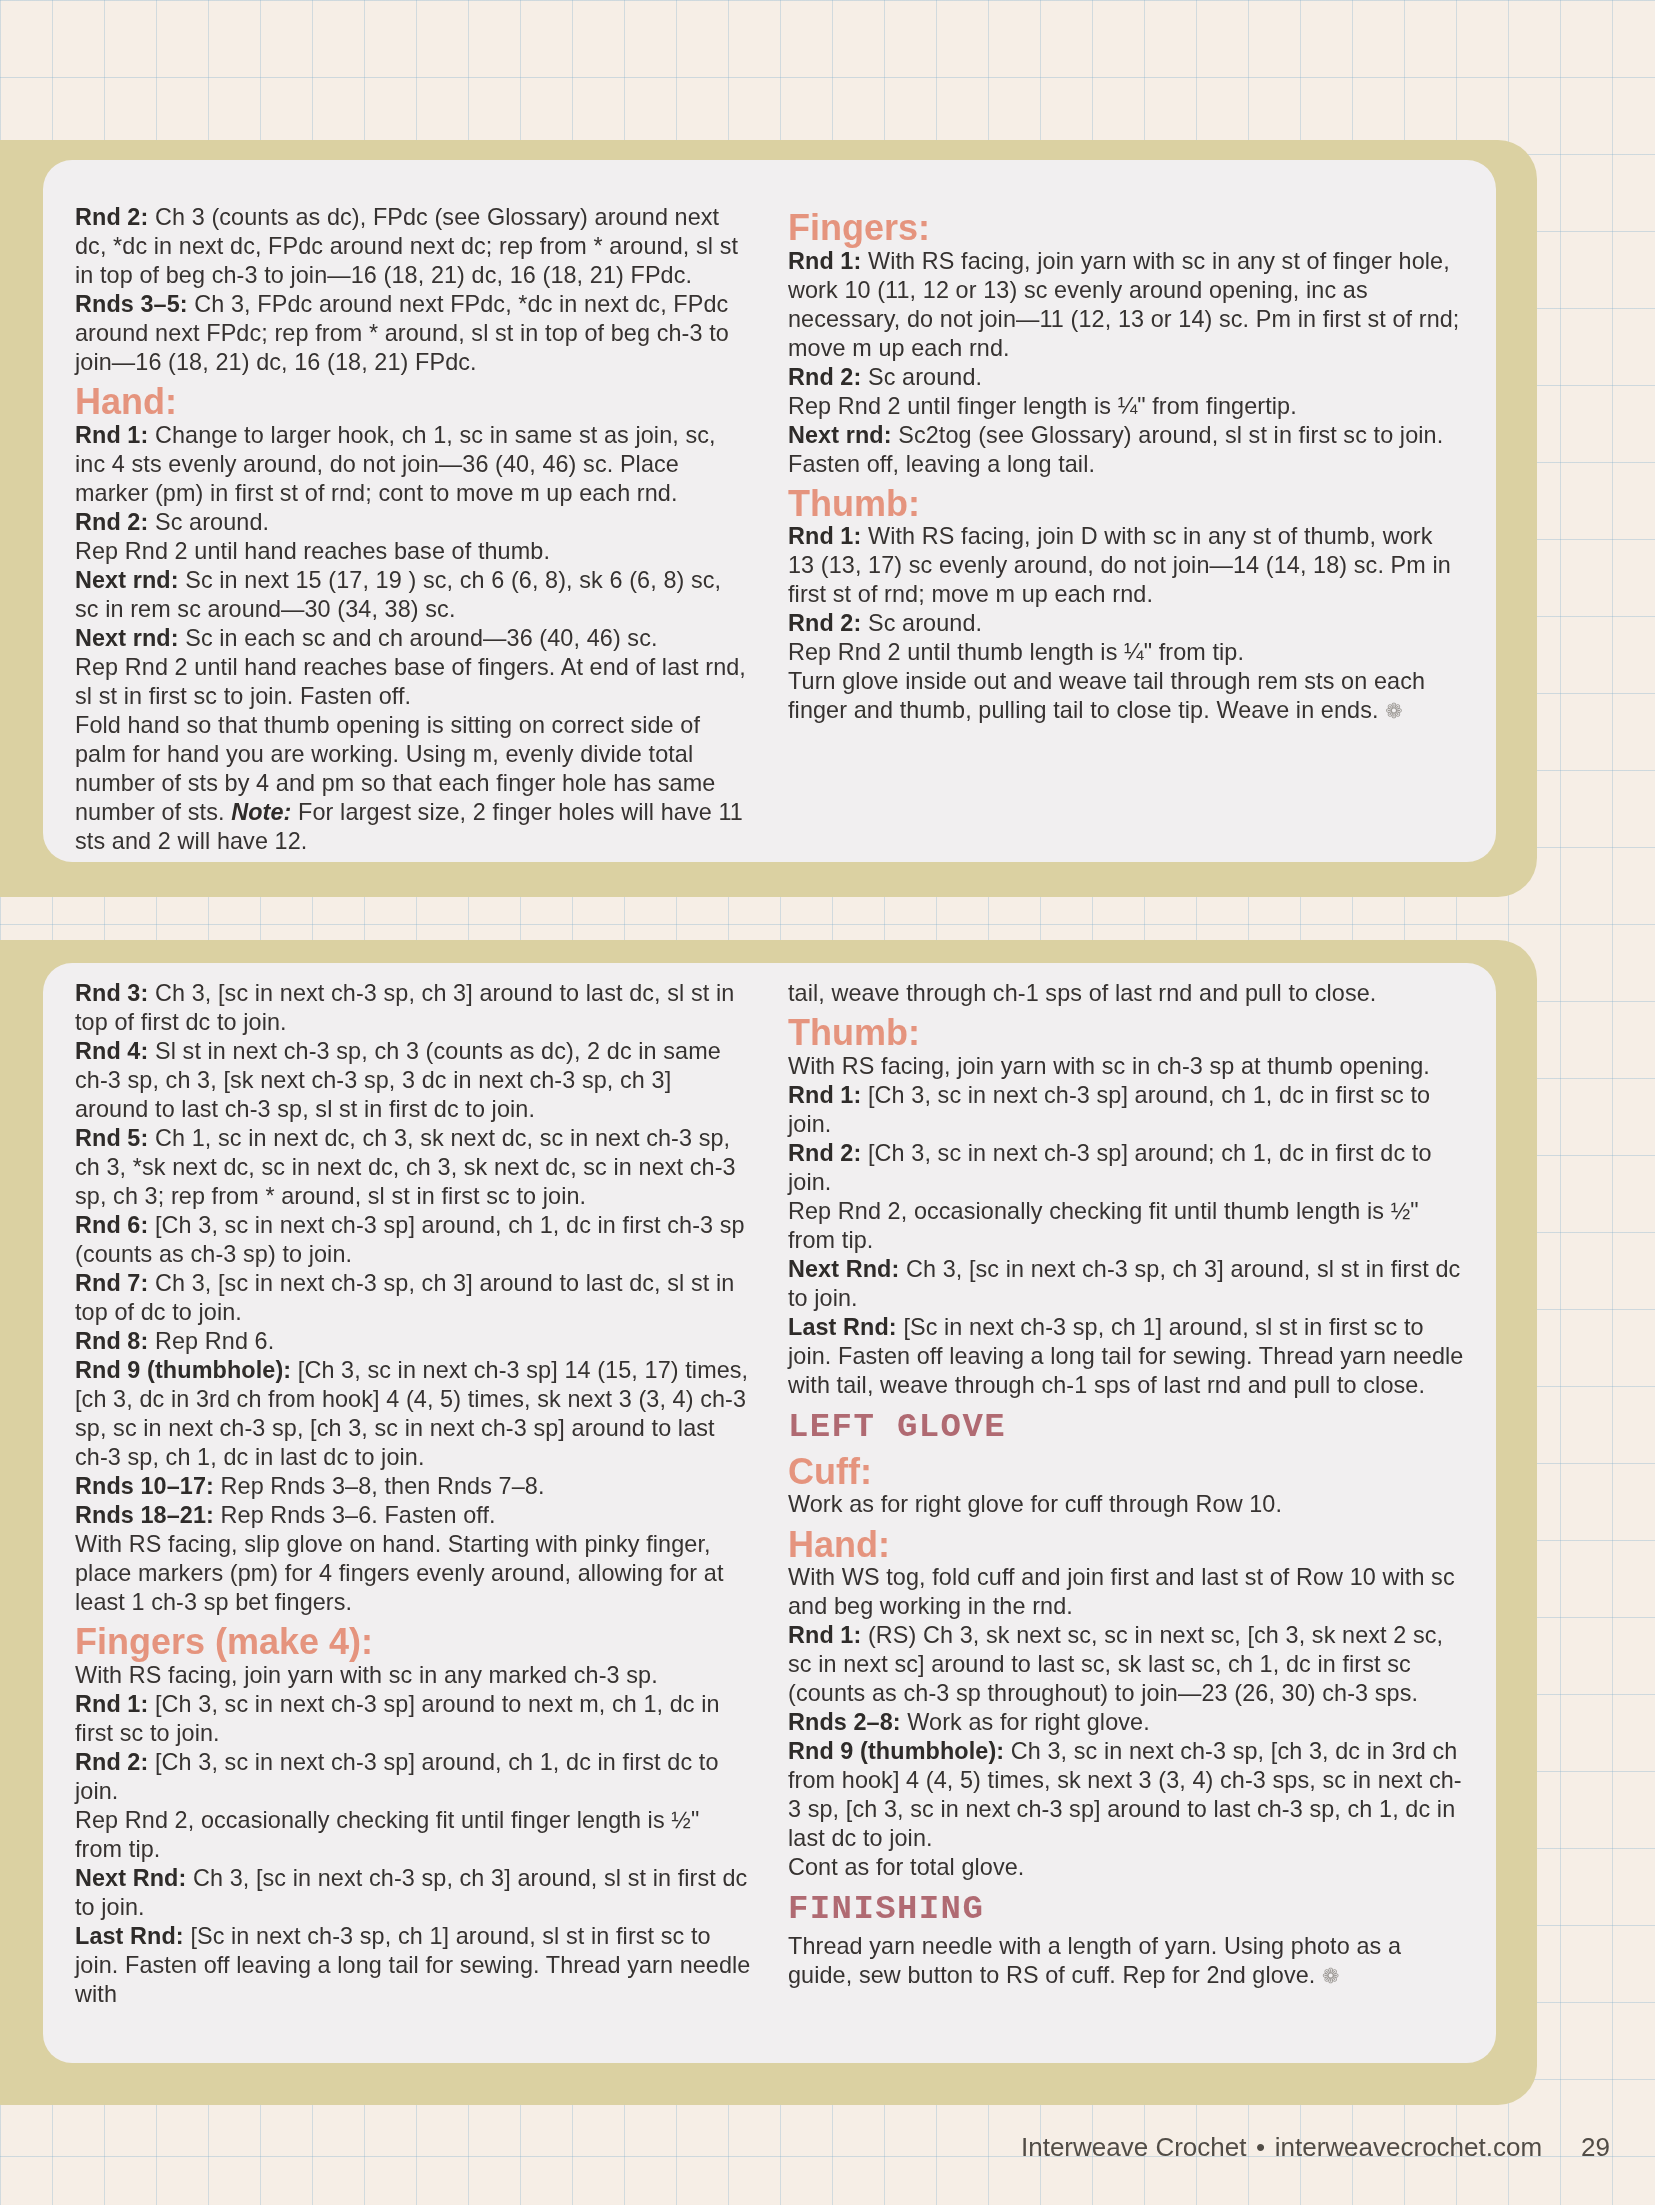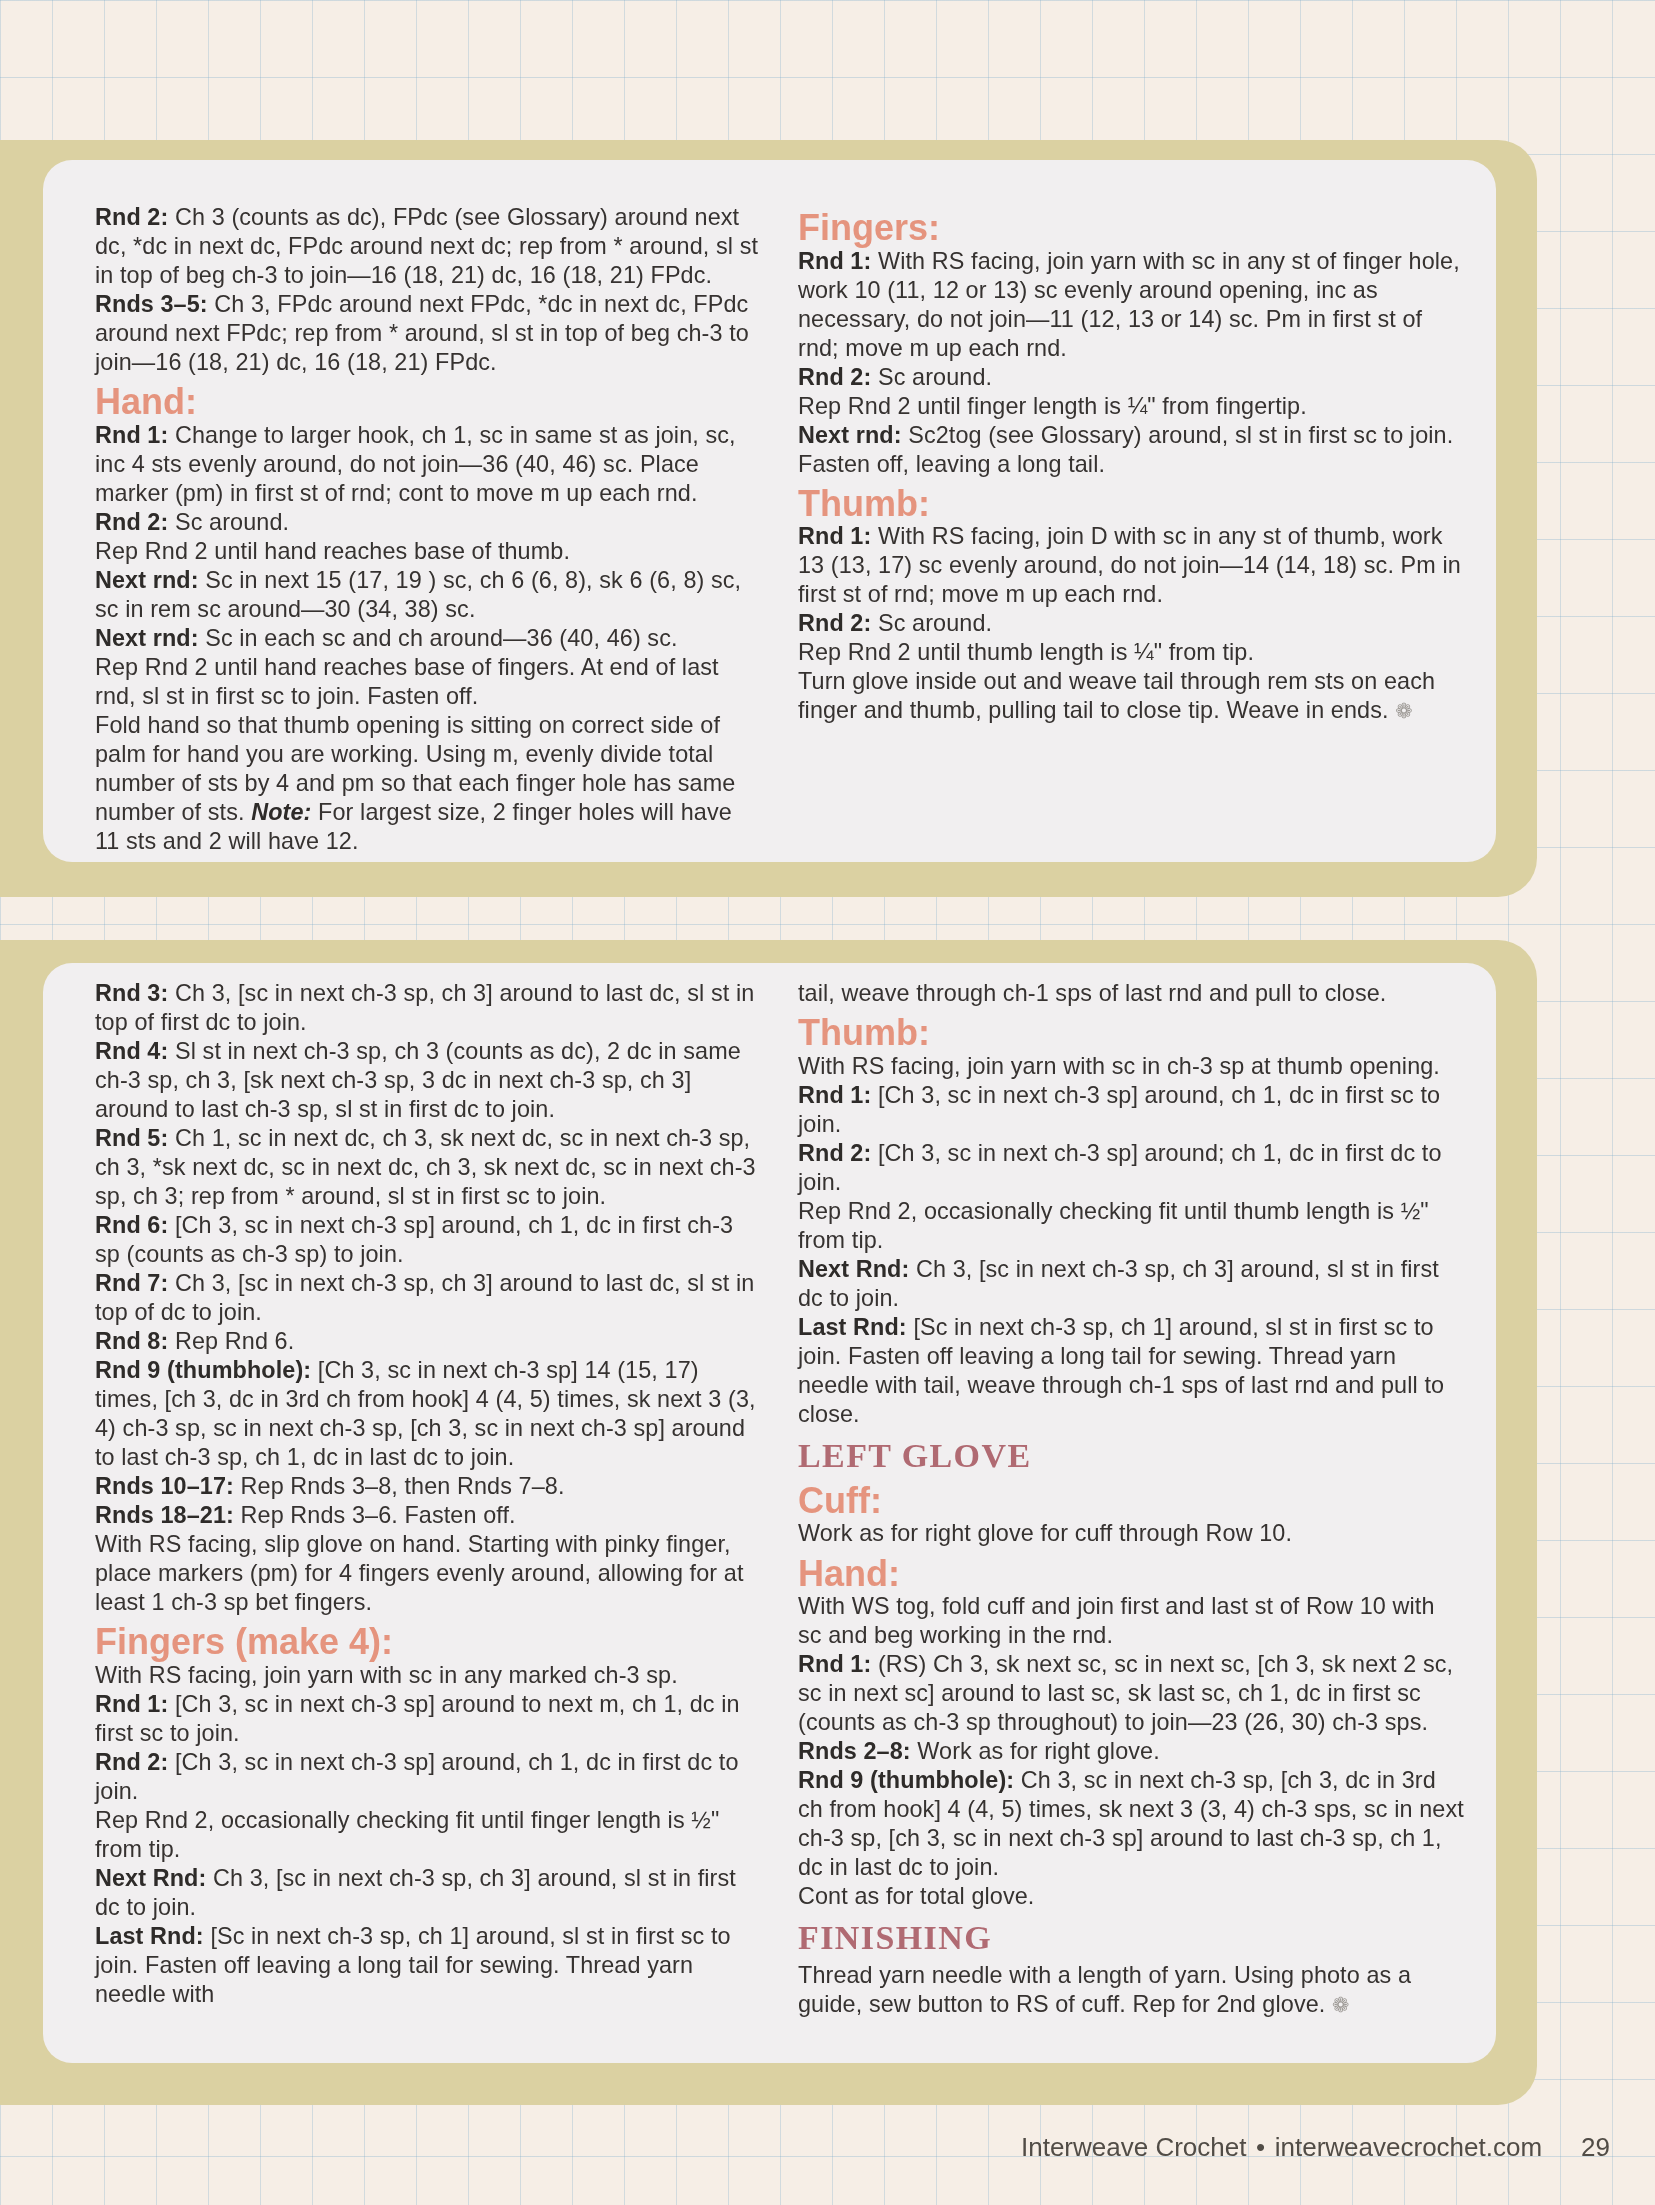--- a/index.html
+++ b/index.html
@@ -24,39 +24,38 @@
   .panel{
     position:absolute;left:43px;width:1453px;
     background:#f1eff0;
     border-radius:29px;
   }
   #panel-top{top:160px;height:702px;}
   #panel-bottom{top:963px;height:1100px;}
   .panel-content{
     display:flex;gap:37px;
     padding:43px 32px 0 32px;
-    margin-left:20px;
   }
   #panel-bottom .panel-content{padding-top:16px;}
   .col{flex:1;min-width:0;}
   .para{
     margin:0;
     font-size:23.4px;line-height:29px;
     letter-spacing:0.1px;
   }
   .para b{font-weight:700;color:#2e2b29;}
   .note{font-weight:700;font-style:italic;}
   .h-salmon{
     margin:8.3px 0 1.4px 0;
     font-size:36px;line-height:34px;
     font-weight:700;color:#e5947e;
   }
   .h-big{
     margin:6.9px 0 2.8px 0;
-    font-family:Liberation Serif, serif;
+    font-family:Liberation Mono, monospace;
     font-size:34px;line-height:40px;
     font-weight:700;color:#b06a72;
     letter-spacing:1.4px;
   }
   .ornament{color:#9d9995;font-size:20.7px;}
   .footer{
     position:absolute;top:2132px;right:46px;
     font-size:26px;color:#514c46;
     white-space:nowrap;
   }

